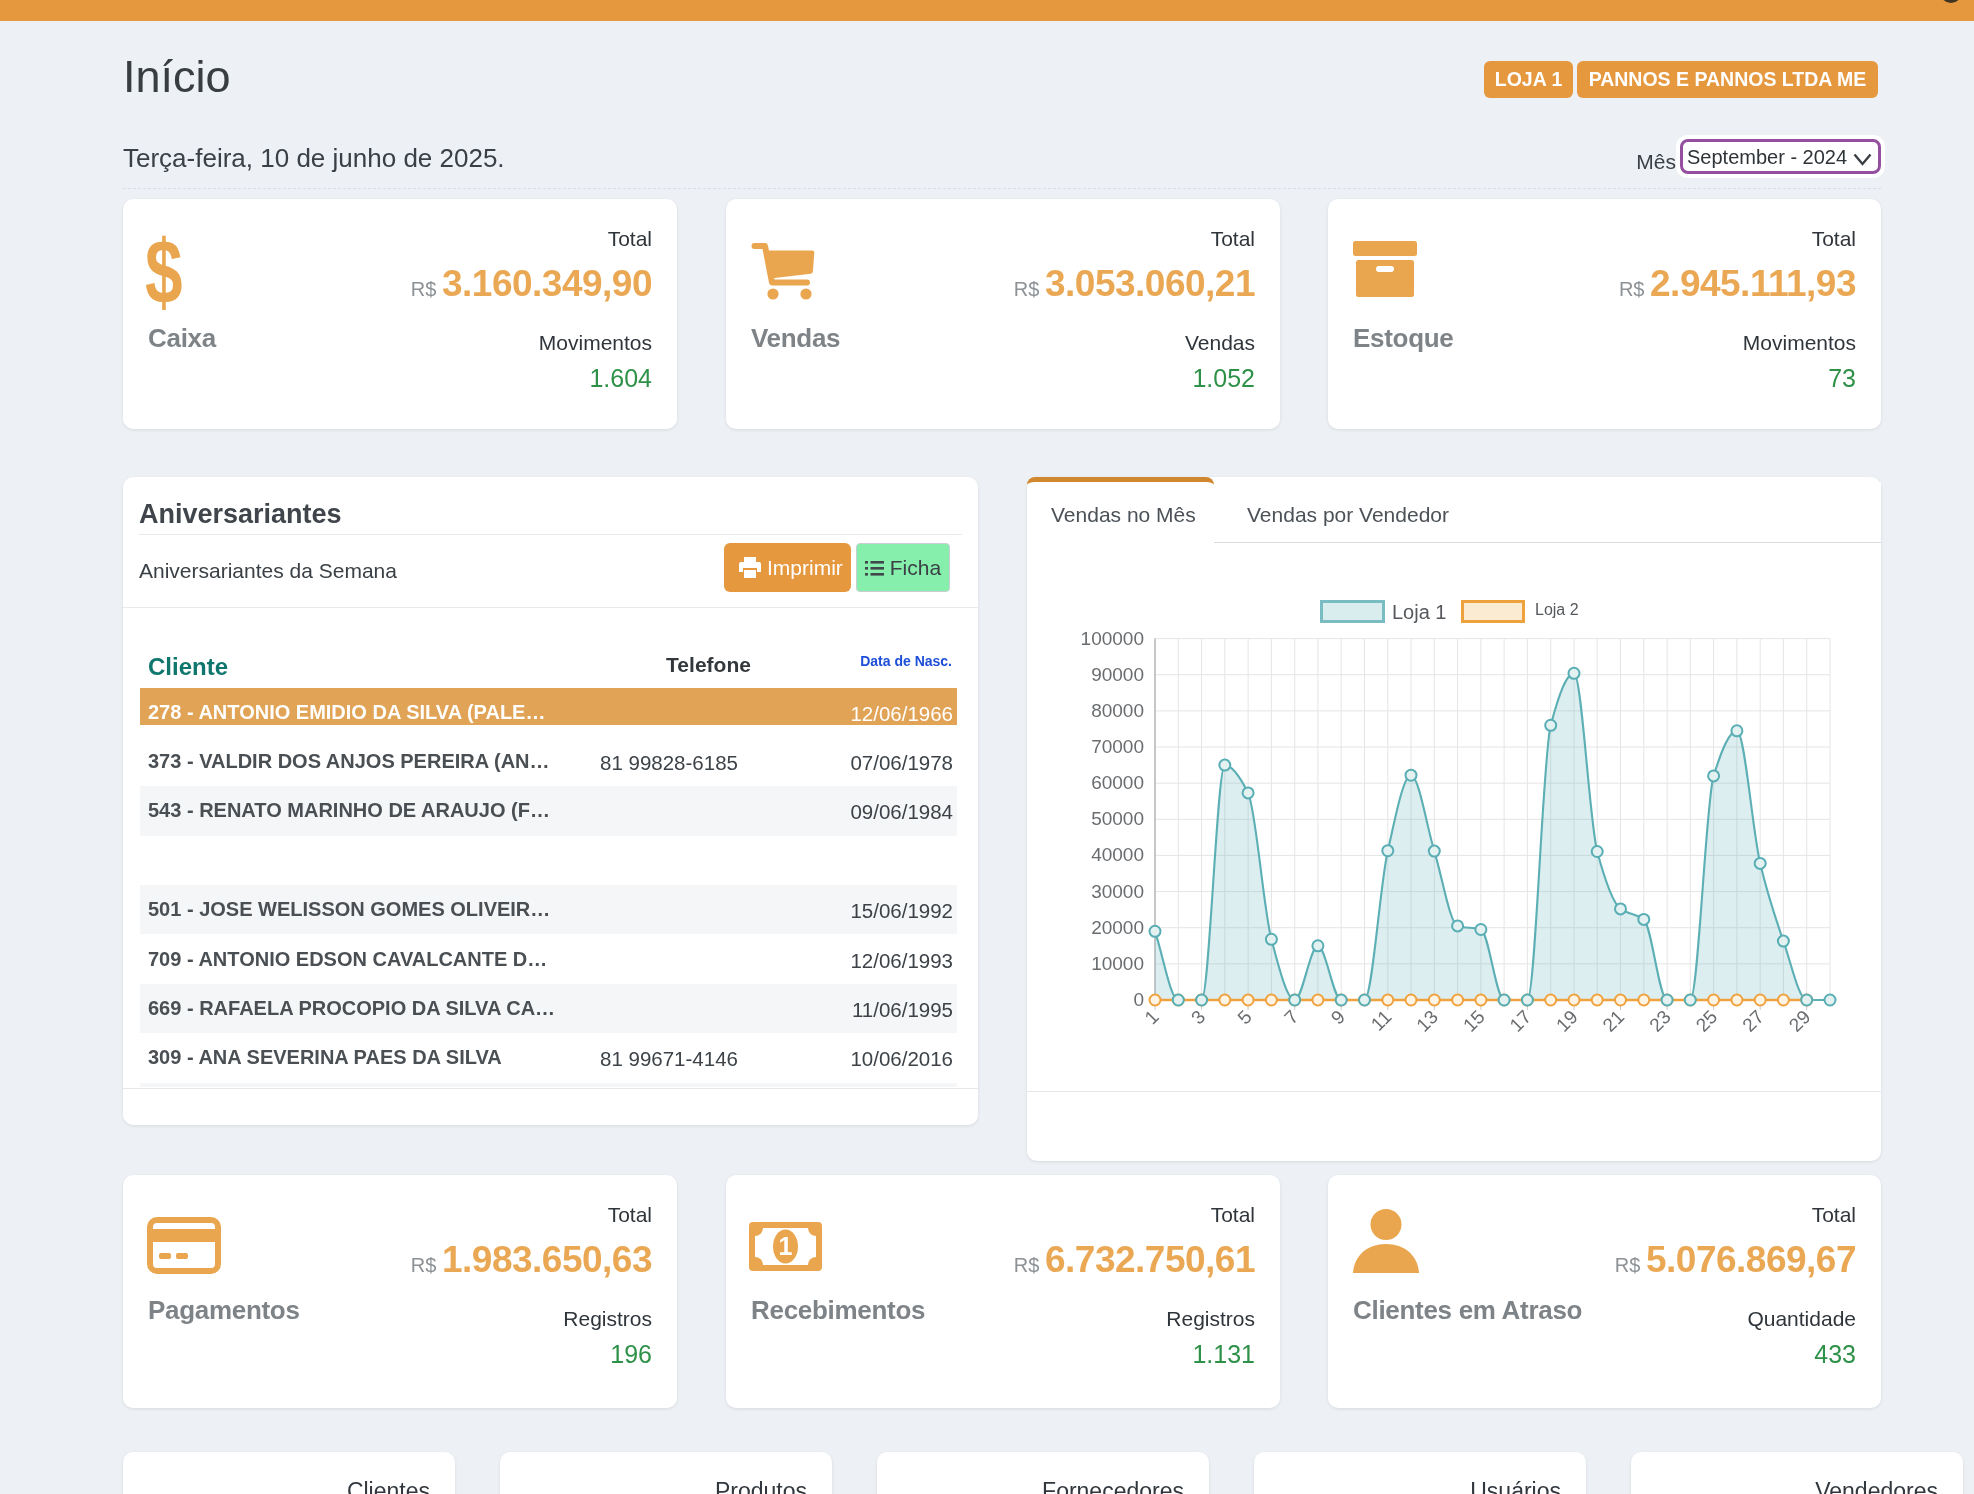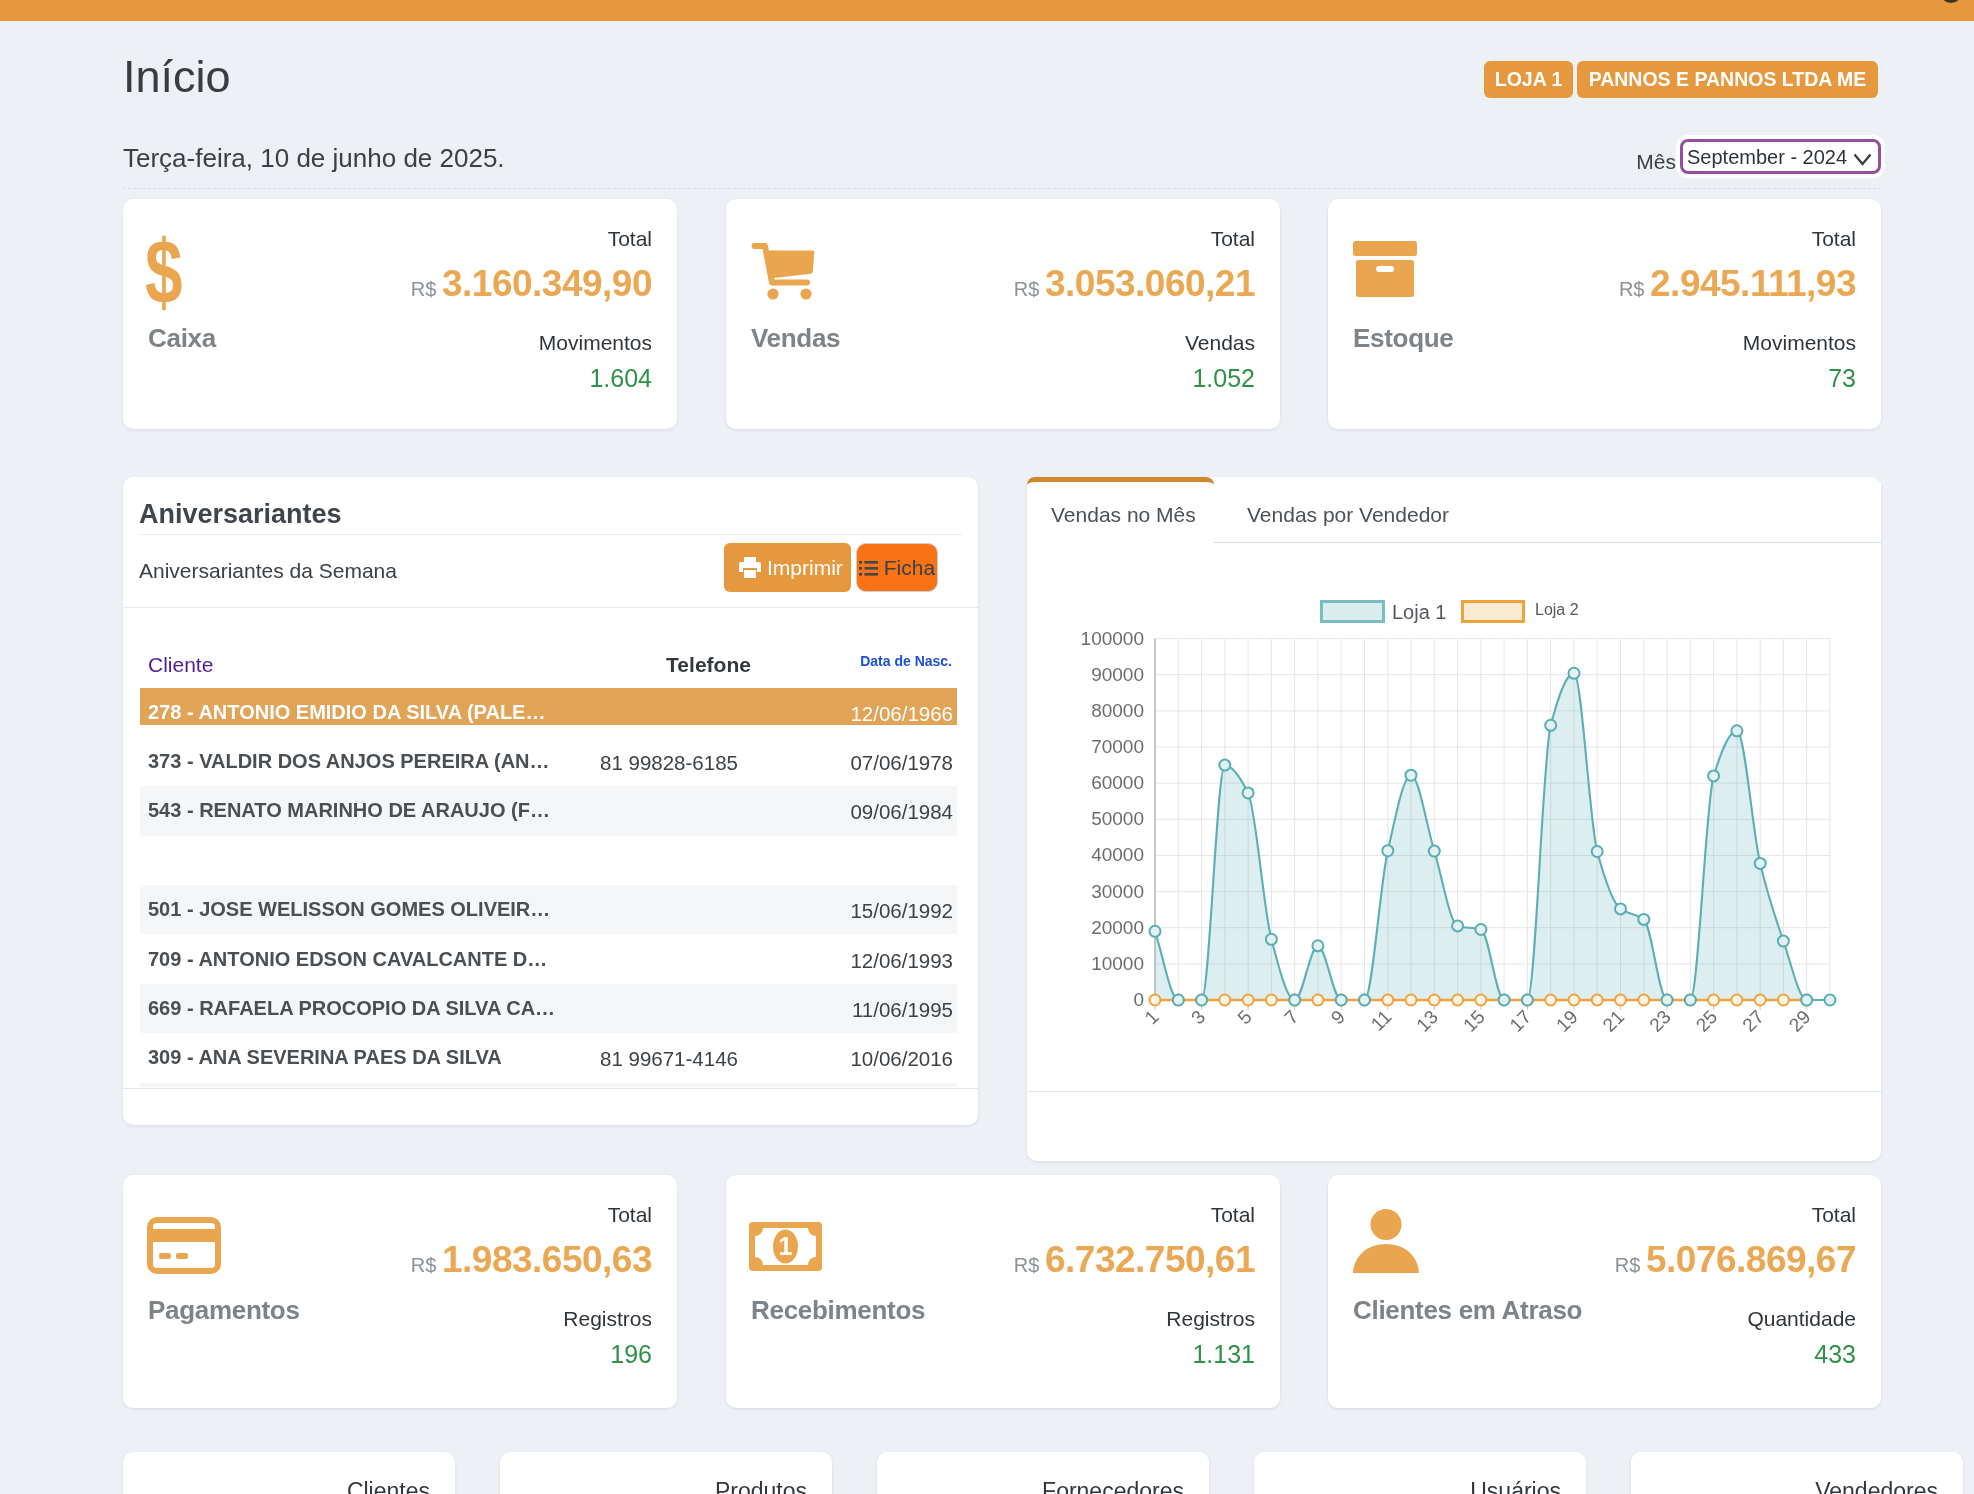--- a/index.html
+++ b/index.html
@@ -76,32 +76,32 @@
 <div class="r4">73</div>
   </div>
 
 <div class="card" style="left:123px;top:477px;width:855px;height:648px">
   <div class="abs" style="left:16px;top:22px;font-size:27px;font-weight:700;color:#3f454b">Aniversariantes</div>
   <div class="abs" style="left:16px;top:57px;width:823px;border-top:1px solid #e8eaed"></div>
   <div class="abs" style="left:16px;top:82px;font-size:21px;color:#3a4045">Aniversariantes da Semana</div>
   <div class="btn" style="left:601px;top:66px;width:127px;height:49px;font-weight:400;font-size:21px;line-height:49px;text-indent:7px"><svg width="22" height="21" viewBox="0 0 22 21" style="vertical-align:-3px">
         <path d="M5 0 h12 v5 h-12 z M2 5 h18 a2 2 0 0 1 2 2 v8 h-4 v-4 h-14 v4 h-4 v-8 a2 2 0 0 1 2-2 z M5 13 h12 v8 h-12 z" fill="#fff"></path>
       </svg> Imprimir</div>
-  <div class="abs" style="left:733px;top:66px;width:82px;height:49px;background:#f97316;border:1px solid #c9ced4;border-radius:10px;font-size:21px;color:#3a4045;text-align:center;line-height:47px"><svg width="19" height="15" viewBox="0 0 19 15" style="vertical-align:-1px">
+  <div class="abs" style="left:733px;top:66px;width:94px;height:49px;background:#86efac;border:1px solid #c9ced4;border-radius:4px;font-size:21px;color:#3a4045;text-align:center;line-height:47px"><svg width="19" height="15" viewBox="0 0 19 15" style="vertical-align:-1px">
         <g fill="#41464b">
           <rect x="0" y="0" width="3" height="2.6"></rect>
           <rect x="5.5" y="0" width="13.5" height="2.6"></rect>
           <rect x="0" y="6" width="3" height="2.6"></rect>
           <rect x="5.5" y="6" width="13.5" height="2.6"></rect>
           <rect x="0" y="12" width="3" height="2.6"></rect>
           <rect x="5.5" y="12" width="13.5" height="2.6"></rect>
         </g>
       </svg> Ficha</div>
   <div class="abs" style="left:0;top:130px;width:855px;border-top:1px solid #e8eaed"></div>
-  <div class="abs" style="left:25px;top:176px;font-size:21px;font-weight:400;color:#4c1d95">Cliente</div>
+  <div class="abs" style="left:25px;top:176px;font-size:24px;font-weight:700;color:#0f766e">Cliente</div>
   <div class="abs" style="left:503px;top:176px;width:165px;font-size:21px;font-weight:700;color:#33383d;text-align:center">Telefone</div>
   <div class="abs" style="right:26px;top:176px;font-size:14px;font-weight:700;color:#1d4ed8">Data de Nasc.</div>
   <div class="trow hl" style="top:210.5px;height:37px">
       <div class="tname">278 - ANTONIO EMIDIO DA SILVA (PALE…</div>
       <div class="tdate">12/06/1966</div>
     </div>
     <div class="trow w" style="top:259.9px;height:49.4px">
       <div class="tname">373 - VALDIR DOS ANJOS PEREIRA (AN…</div>
       <div class="tphone">81 99828-6185</div>
       <div class="tdate">07/06/1978</div>

